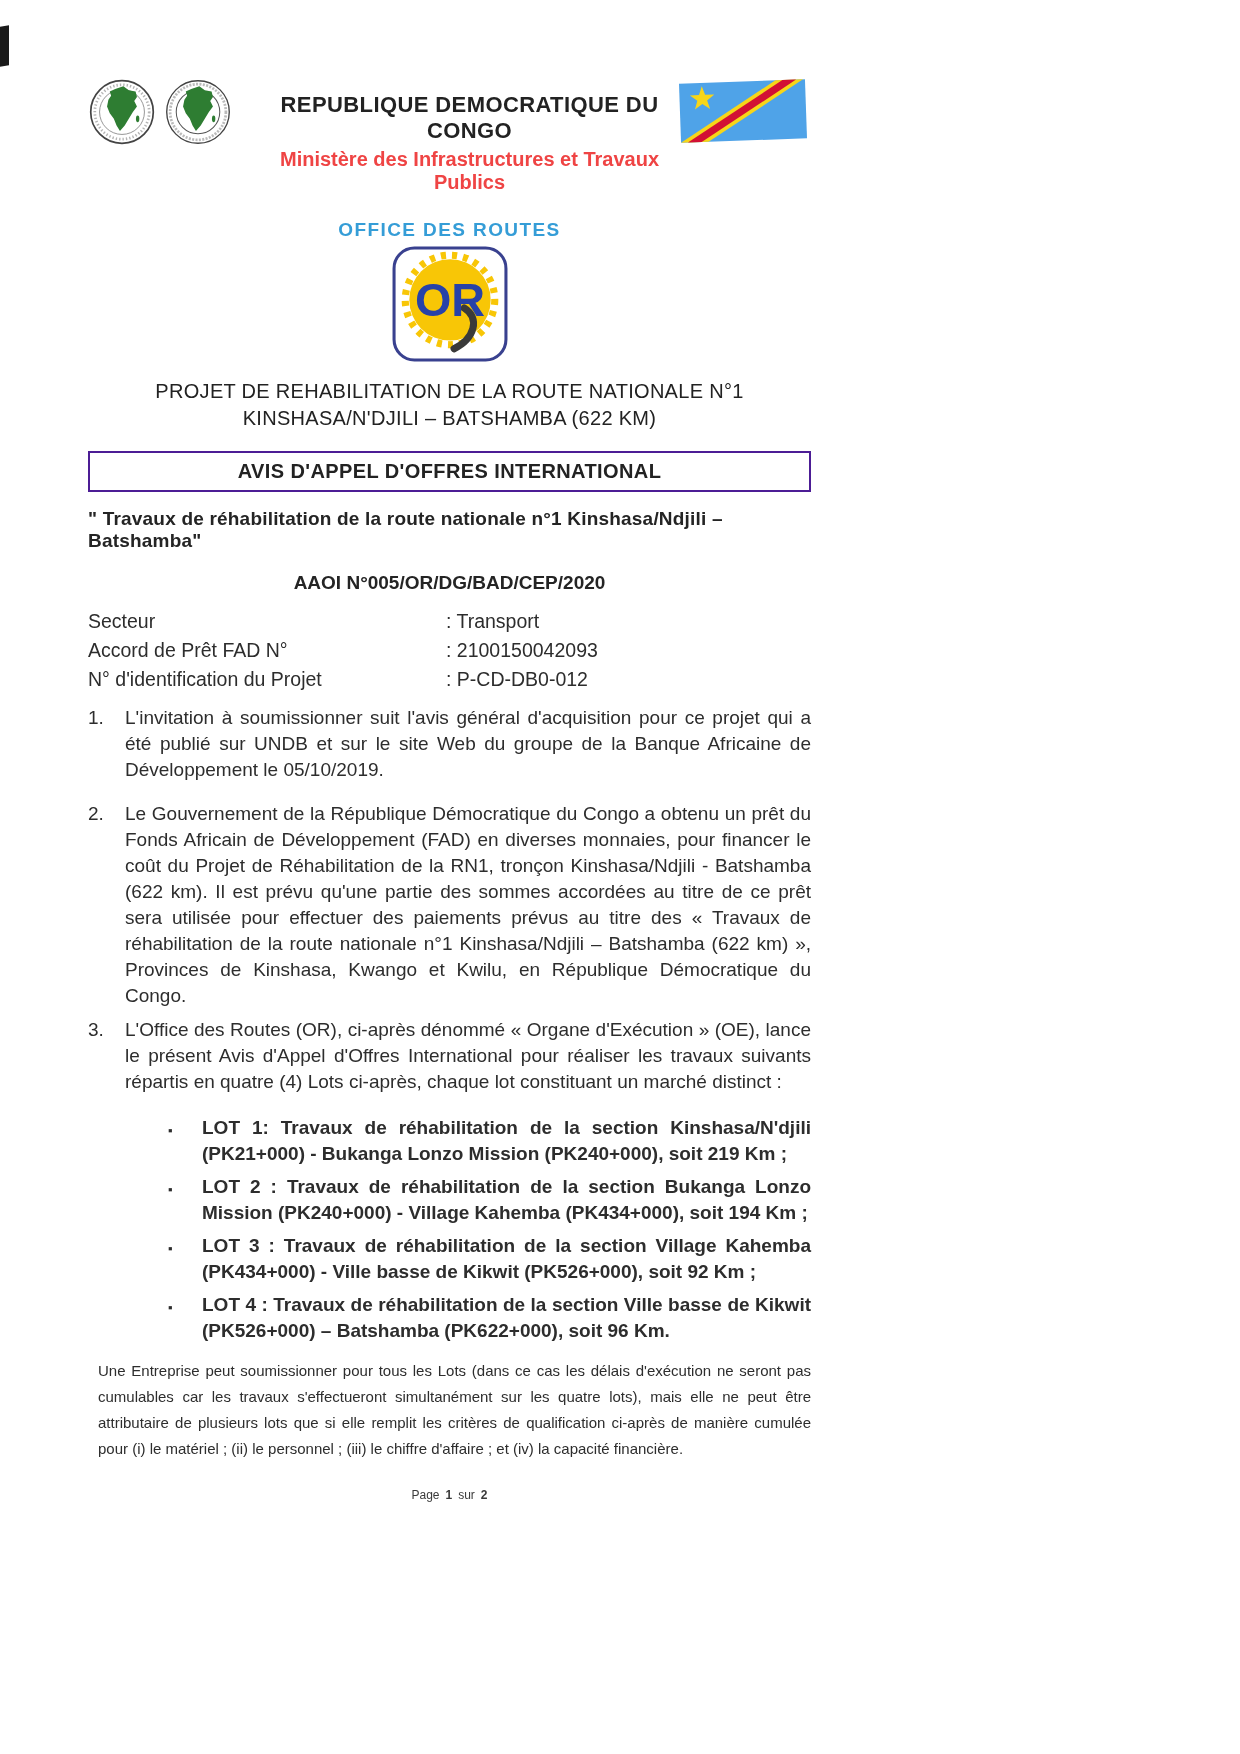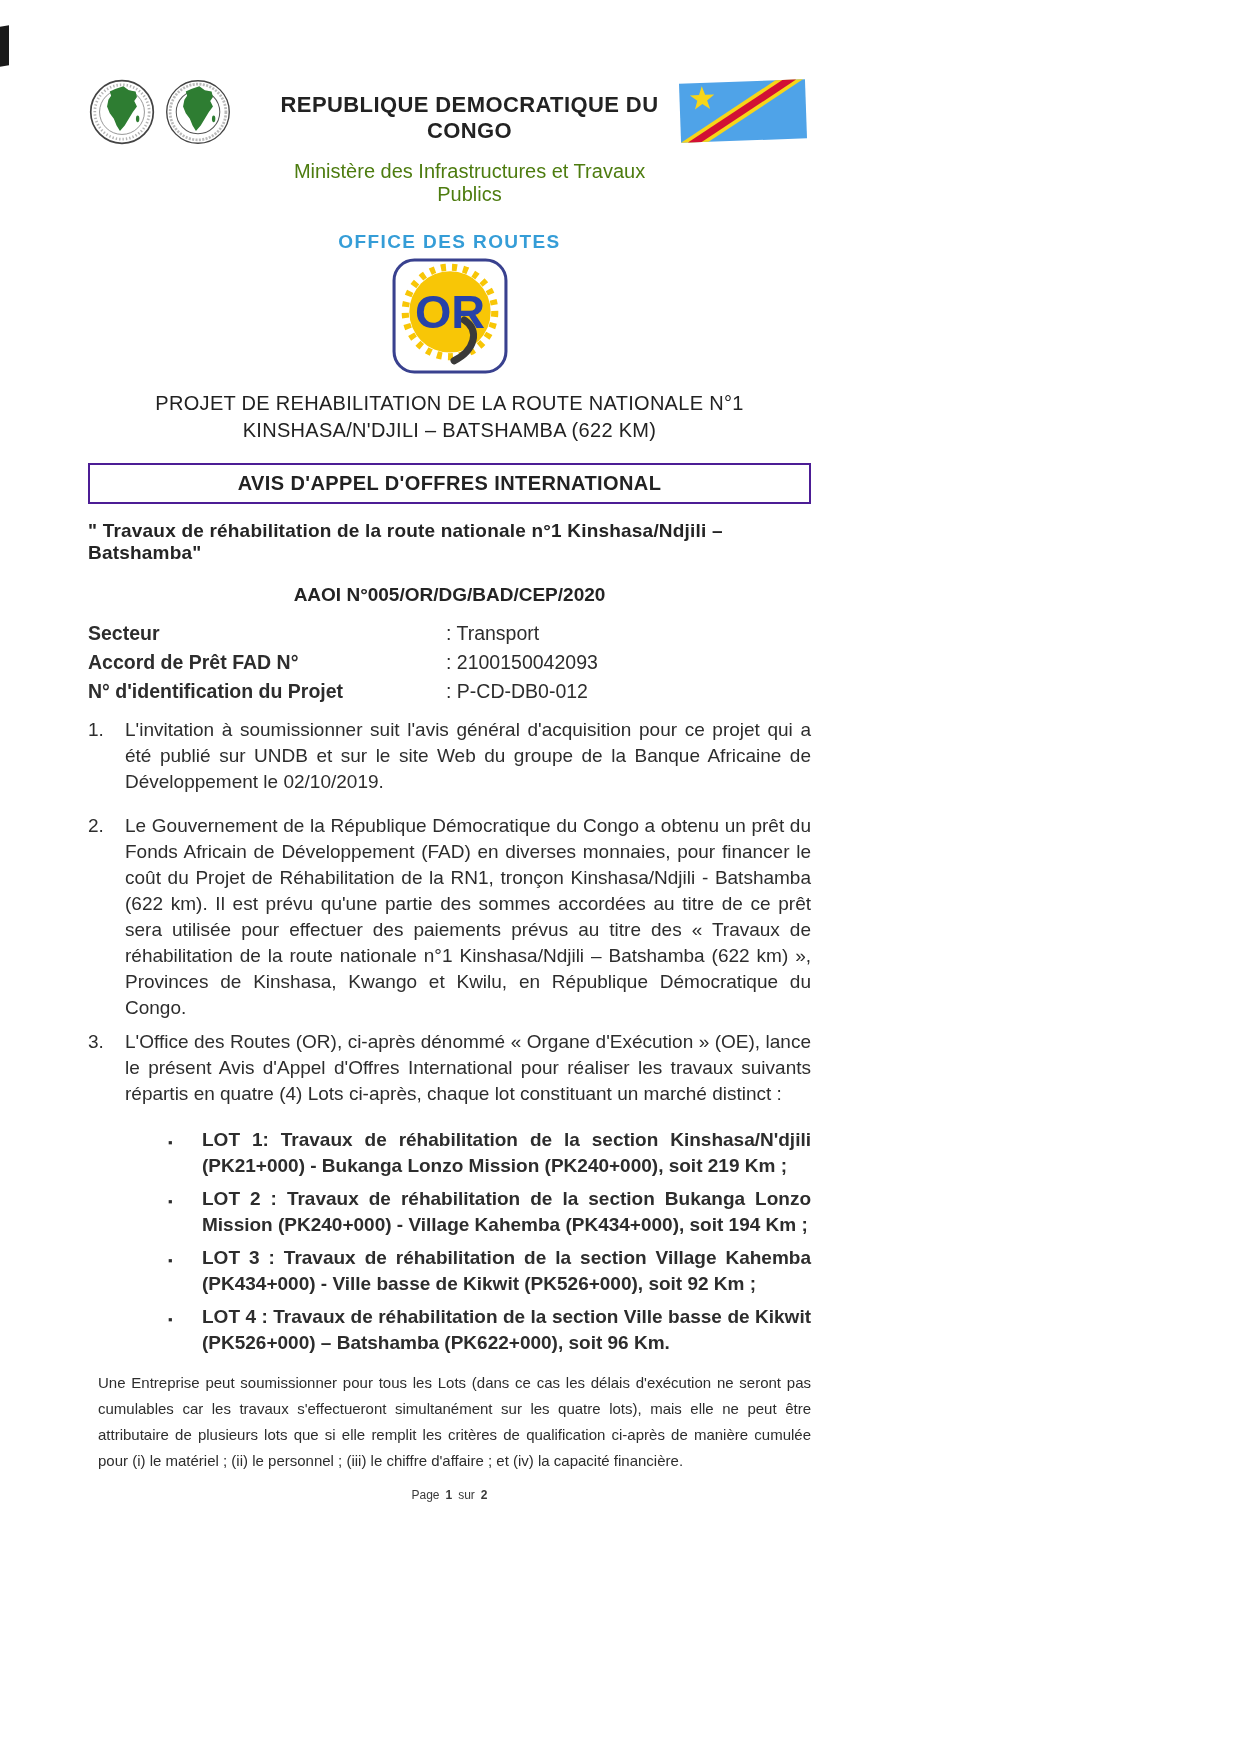--- a/index.html
+++ b/index.html
@@ -17,21 +17,21 @@
   .scan-artifact {
     position: absolute; left: 0; top: 26px; width: 9px; height: 40px;
     background: #1a1a1a; transform: skewY(-8deg);
   }
   
   .hdr-row { display: flex; align-items: flex-start; }
   .logos { display: flex; gap: 8px; width: 172px; flex: none; }
   .logo-svg { display: block; }
   .hdr-center { flex: 1; text-align: center; padding-top: 14px; }
   .country { font-size: 22px; font-weight: bold; letter-spacing: 0.4px; color: #222; }
-  .ministry { font-size: 20px; font-weight: normal; margin-top: 16px; color: #4d7c0f; }
+  .ministry { font-size: 20px; font-weight: bold; margin-top: 4px; color: #ef4444; }
   .flag-wrap { width: 132px; flex: none; padding-top: 2px; }
   .flag-wrap svg { transform: rotate(-2deg); display: block; }
 
   .office-line {
     text-align: center; margin-top: 25px;
     font-size: 19px; font-weight: bold; letter-spacing: 1.4px;
     color: #359dd7;
   }
   .or-wrap { width: 118px; margin: 4px auto 0 auto; }
   .cellule {
@@ -48,21 +48,21 @@
     border: 2px solid #4c1d95;
     padding: 7px 10px 7px 10px;
     text-align: center;
     font-size: 20px; font-weight: bold; letter-spacing: 0.4px; color: #222;
   }
   .subject { margin-top: 16px; font-size: 19px; font-weight: bold; color: #242424; letter-spacing: 0.2px; }
   .reference { margin-top: 20px; text-align: center; font-size: 19px; font-weight: bold; color: #242424; }
 
   .details { margin-top: 13px; font-size: 19.5px; }
   .drow { display: flex; line-height: 29px; }
-  .dlabel { width: 358px; flex: none; font-weight: bold; }
+  .dlabel { width: 358px; flex: none; font-weight: normal; }
   .dvalue { flex: 1; }
 
   .para { display: flex; font-size: 19px; line-height: 26px; }
   .p1 { margin-top: 11px; }
   .p2 { margin-top: 18px; }
   .p3 { margin-top: 8px; }
   .pnum { width: 37px; flex: none; }
   .ptext { flex: 1; text-align: justify; }
 
   .lot { display: flex; margin-left: 80px; font-size: 19px; line-height: 26px; font-weight: bold; }
@@ -152,21 +152,21 @@
       <div class="dvalue">: 2100150042093</div>
     </div>
     <div class="drow">
       <div class="dlabel">N° d'identification du Projet</div>
       <div class="dvalue">: P-CD-DB0-012</div>
     </div>
   </div>
 
   <div class="para p1">
     <div class="pnum">1.</div>
-    <div class="ptext">L'invitation à soumissionner suit l'avis général d'acquisition pour ce projet qui a été publié sur UNDB et sur le site Web du groupe de la Banque Africaine de Développement le 02/10/2019.</div>
+    <div class="ptext">L'invitation à soumissionner suit l'avis général d'acquisition pour ce projet qui a été publié sur UNDB et sur le site Web du groupe de la Banque Africaine de Développement le 05/10/2019.</div>
   </div>
 
   <div class="para p2">
     <div class="pnum">2.</div>
     <div class="ptext">Le Gouvernement de la République Démocratique du Congo a obtenu un prêt du Fonds Africain de Développement (FAD) en diverses monnaies, pour financer le coût du Projet de Réhabilitation de la RN1, tronçon Kinshasa/Ndjili - Batshamba (622 km). Il est prévu qu'une partie des sommes accordées au titre de ce prêt sera utilisée pour effectuer des paiements prévus au titre des « Travaux de réhabilitation de la route nationale n°1 Kinshasa/Ndjili – Batshamba (622 km) », Provinces de Kinshasa, Kwango et Kwilu, en République Démocratique du Congo.</div>
   </div>
 
   <div class="para p3">
     <div class="pnum">3.</div>
     <div class="ptext">L'Office des Routes (OR), ci-après dénommé « Organe d'Exécution » (OE), lance le présent Avis d'Appel d'Offres International pour réaliser les travaux suivants répartis en quatre (4) Lots ci-après, chaque lot constituant un marché distinct :</div>

